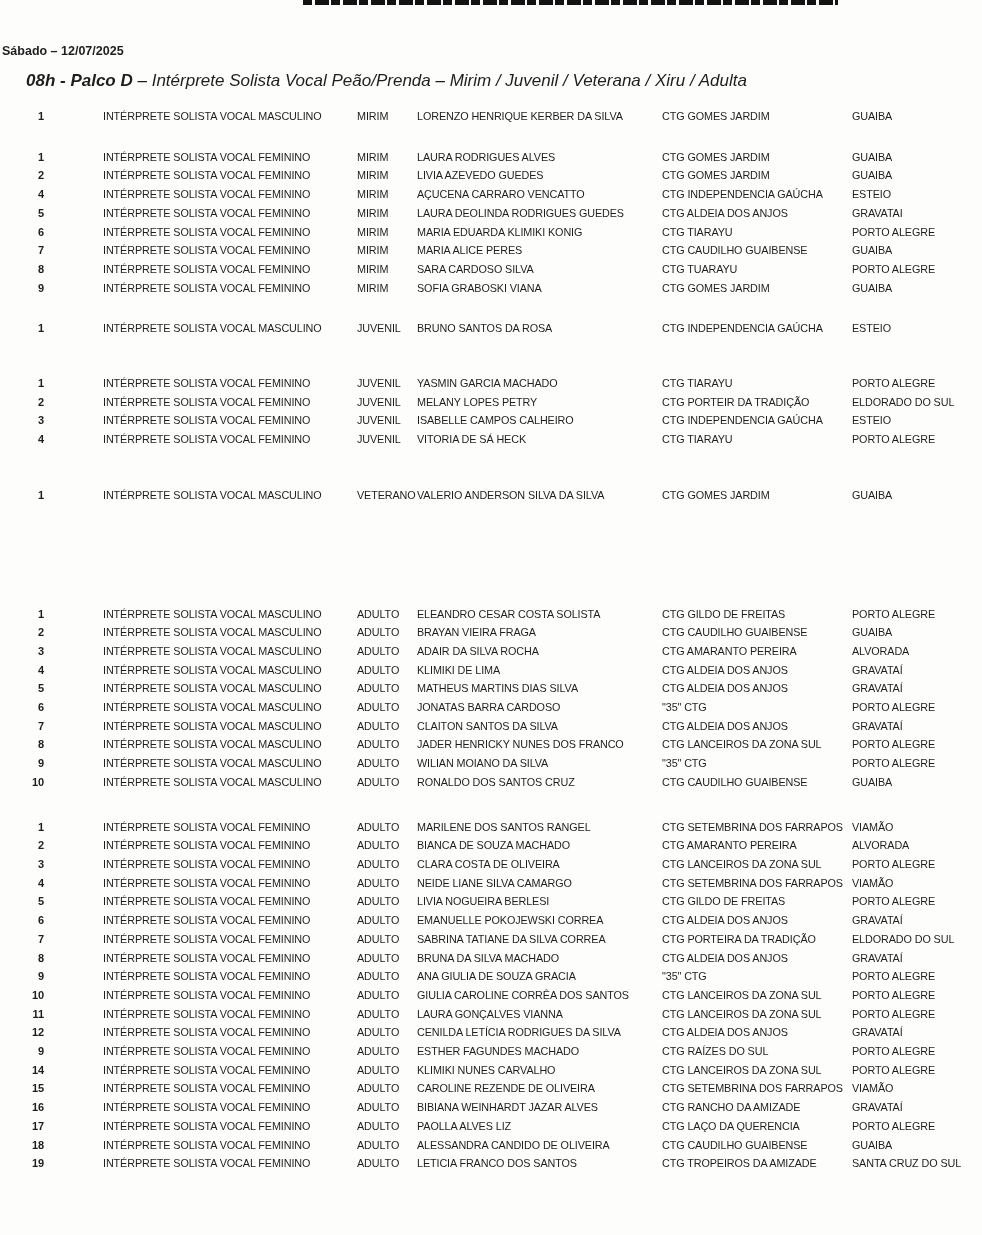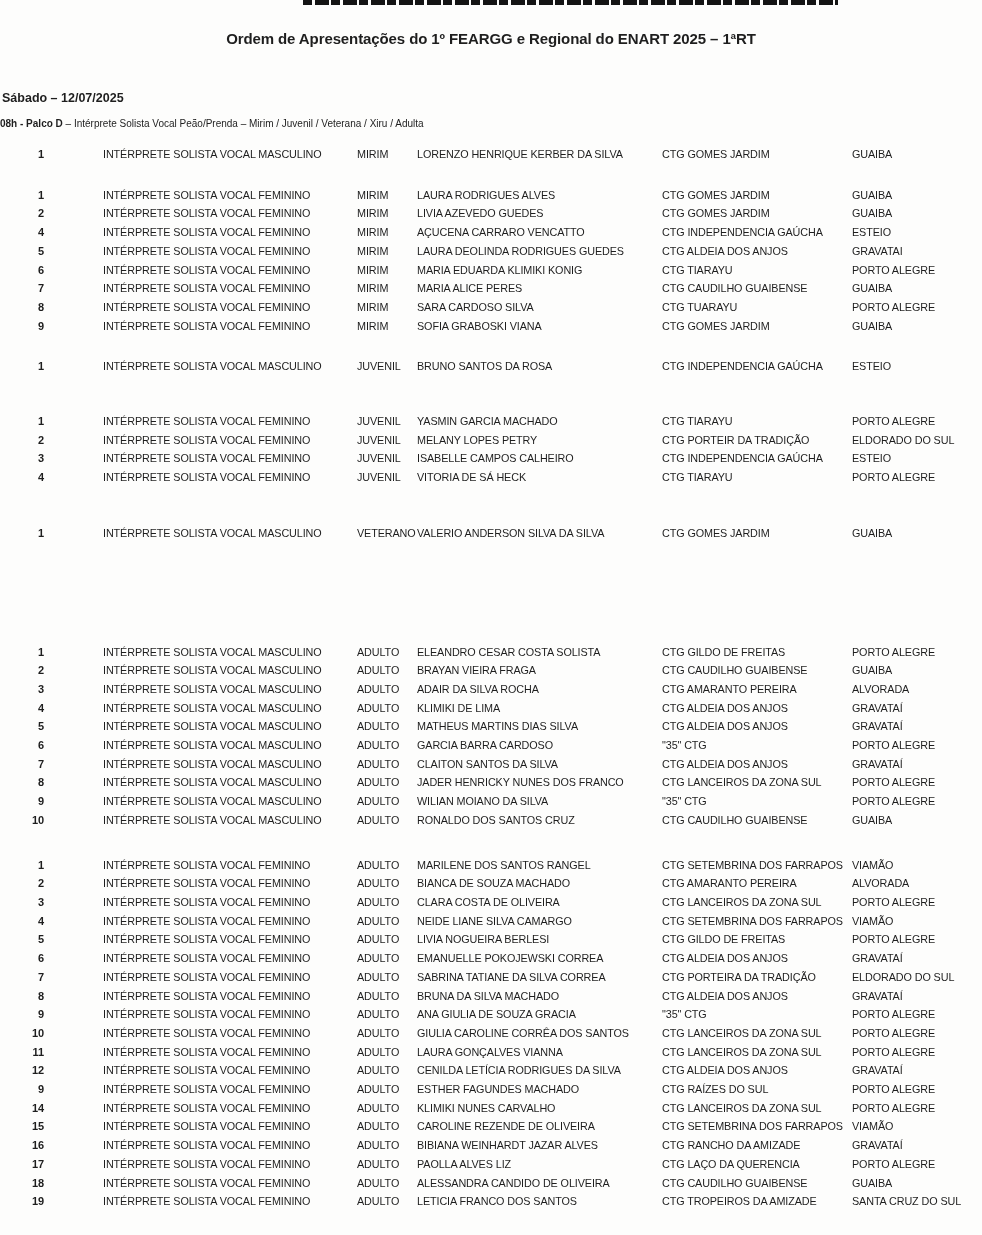--- a/index.html
+++ b/index.html
@@ -31,22 +31,23 @@
     font-size: 15px;
     font-weight: bold;
     letter-spacing: -0.1px;
   }
   .date-heading {
     margin: 44px 0 0 2px;
     font-size: 12.5px;
     font-weight: bold;
   }
   .session-heading {
-    margin: 13px 0 0 0;
-    font-size: 10px;
+    margin: 13px 0 0 26px;
+    font-size: 17px;
+    font-style: italic;
   }
   .session-heading .bold-part { font-weight: bold; }
   .session-heading .rest-part { font-weight: normal; }
 
   .section { margin: 0; }
   .row {
     display: grid;
     grid-template-columns: 88px 254px 60px 245px 190px 1fr;
     padding-left: 15px;
     line-height: 18.7px;
@@ -70,21 +71,20 @@
   .gap-e { margin-top: 37px; }
   .gap-f { margin-top: 100px; }
   .gap-g { margin-top: 26px; }
 </style>
 </head>
 <body>
 
 <div class="page">
   <div class="top-artifact"></div>
 
-  <div class="doc-title">Ordem de Apresentações do 1º FEARGG e Regional do ENART 2025 – 1ªRT</div>
 
   <div class="date-heading">Sábado – 12/07/2025</div>
 
   <div class="session-heading">
     <span class="bold-part">08h - Palco D</span><span class="rest-part"> – Intérprete Solista Vocal Peão/Prenda – Mirim / Juvenil / Veterana / Xiru / Adulta</span>
   </div>
 
   <div id="schedule-root">
       <div class="section gap-a">
         <div class="row">
@@ -254,21 +254,21 @@
           <span class="c-cat">INTÉRPRETE SOLISTA VOCAL MASCULINO</span>
           <span class="c-age">ADULTO</span>
           <span class="c-name">MATHEUS MARTINS DIAS SILVA</span>
           <span class="c-ctg">CTG ALDEIA DOS ANJOS</span>
           <span class="c-city">GRAVATAÍ</span>
         </div>
         <div class="row">
           <span class="c-num">6</span>
           <span class="c-cat">INTÉRPRETE SOLISTA VOCAL MASCULINO</span>
           <span class="c-age">ADULTO</span>
-          <span class="c-name">GARCIA BARRA CARDOSO</span>
+          <span class="c-name">JONATAS BARRA CARDOSO</span>
           <span class="c-ctg">"35" CTG</span>
           <span class="c-city">PORTO ALEGRE</span>
         </div>
         <div class="row">
           <span class="c-num">7</span>
           <span class="c-cat">INTÉRPRETE SOLISTA VOCAL MASCULINO</span>
           <span class="c-age">ADULTO</span>
           <span class="c-name">CLAITON SANTOS DA SILVA</span>
           <span class="c-ctg">CTG ALDEIA DOS ANJOS</span>
           <span class="c-city">GRAVATAÍ</span>

